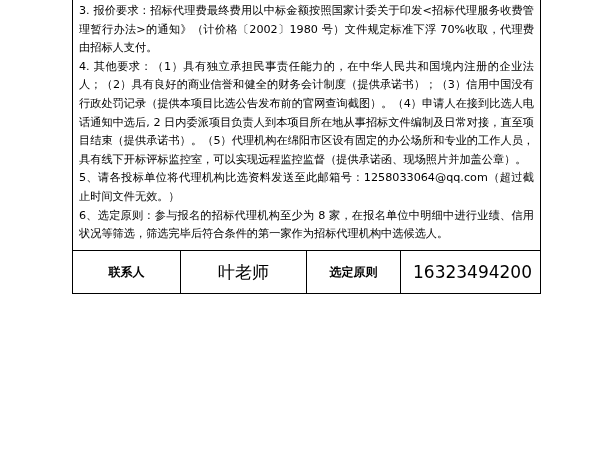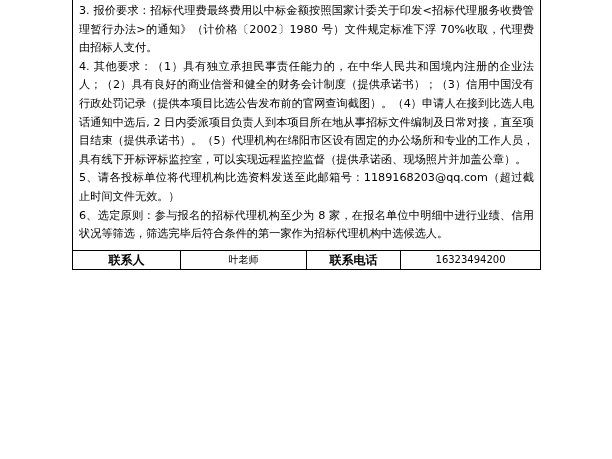--- a/index.html
+++ b/index.html
@@ -23,21 +23,21 @@
   .doc-table {
     position: absolute;
     left: 72px;
     top: 0px;
     width: 468px;
     border-collapse: collapse;
     table-layout: fixed;
   }
   .doc-table td {
     border: 1px solid #000000;
-    padding: 0;
+    padding: 12px;
     vertical-align: top;
   }
   
   td.body-cell {
     padding: 2px 6px 6px 6px;
     border-top: none;
   }
   .para {
     font-size: 11.2px;
     line-height: 18.6px;
@@ -50,21 +50,21 @@
     text-align: center;
     vertical-align: middle;
     font-size: 12px;
     font-weight: bold;
     padding: 9px 4px;
     line-height: 18px;
   }
   .row-value {
     text-align: center;
     vertical-align: middle;
-    font-size: 10px;
+    font-size: 17px;
     padding: 9px 4px;
     line-height: 18px;
   }
   .w-label { width: 108px; }
   .w-value { width: 126px; }
   .w-label2 { width: 94px; }
   .w-value2 { width: 140px; }
 </style>
 </head>
 <body>
@@ -75,25 +75,25 @@
       <col class="w-label">
       <col class="w-value">
       <col class="w-label2">
       <col class="w-value2">
     </colgroup>
     <tbody>
       <tr>
         <td class="body-cell" colspan="4">
           <p class="para">3. 报价要求：招标代理费最终费用以中标金额按照国家计委关于印发&lt;招标代理服务收费管理暂行办法&gt;的通知》（计价格〔2002〕1980 号）文件规定标准下浮 70%收取，代理费由招标人支付。</p>
           <p class="para">4. 其他要求：（1）具有独立承担民事责任能力的，在中华人民共和国境内注册的企业法人；（2）具有良好的商业信誉和健全的财务会计制度（提供承诺书）；（3）信用中国没有行政处罚记录（提供本项目比选公告发布前的官网查询截图）。（4）申请人在接到比选人电话通知中选后, 2 日内委派项目负责人到本项目所在地从事招标文件编制及日常对接，直至项目结束（提供承诺书）。（5）代理机构在绵阳市区设有固定的办公场所和专业的工作人员，具有线下开标评标监控室，可以实现远程监控监督（提供承诺函、现场照片并加盖公章）。</p>
-          <p class="para">5、请各投标单位将代理机构比选资料发送至此邮箱号：1189168203@qq.com（超过截止时间文件无效。）</p>
+          <p class="para">5、请各投标单位将代理机构比选资料发送至此邮箱号：1258033064@qq.com（超过截止时间文件无效。）</p>
           <p class="para">6、选定原则：参与报名的招标代理机构至少为 8 家，在报名单位中明细中进行业绩、信用状况等筛选，筛选完毕后符合条件的第一家作为招标代理机构中选候选人。</p>
         </td>
       </tr>
       <tr>
         <td class="row-label">联系人</td>
         <td class="row-value">叶老师</td>
-        <td class="row-label">联系电话</td>
+        <td class="row-label">选定原则</td>
         <td class="row-value">16323494200</td>
       </tr>
     </tbody>
   </table>
 </div>
 
 </body></html>

